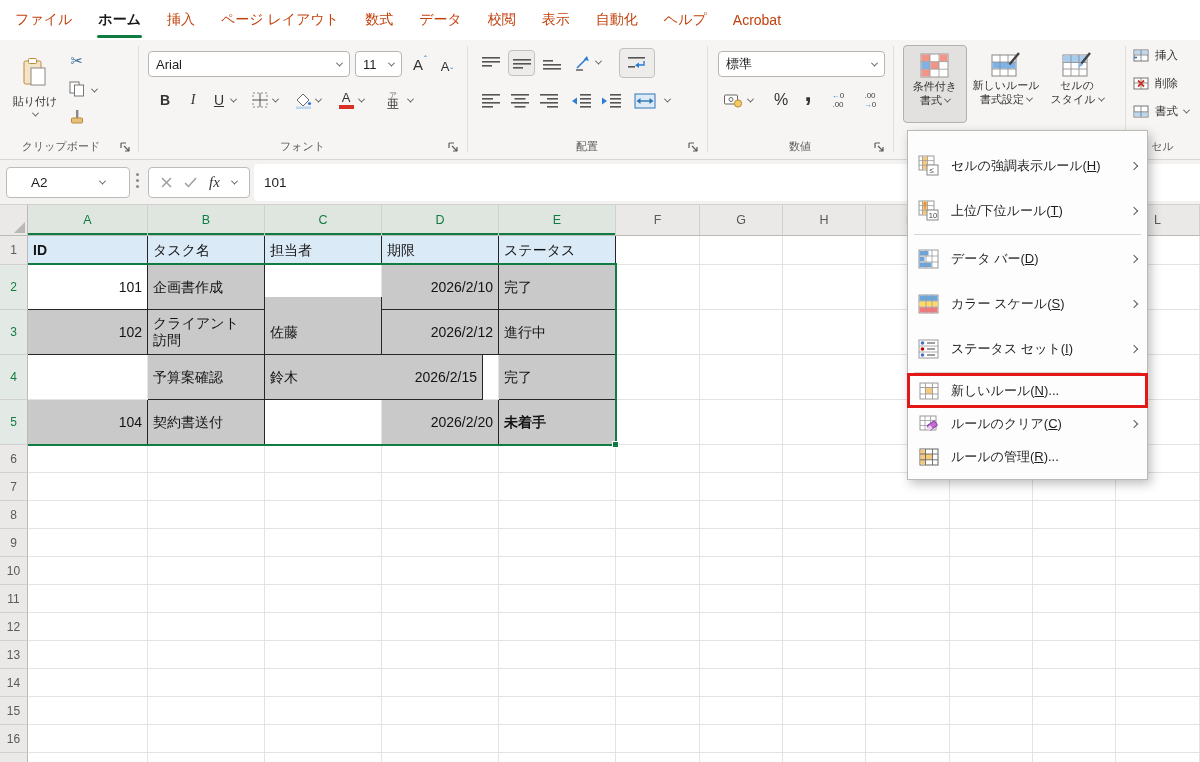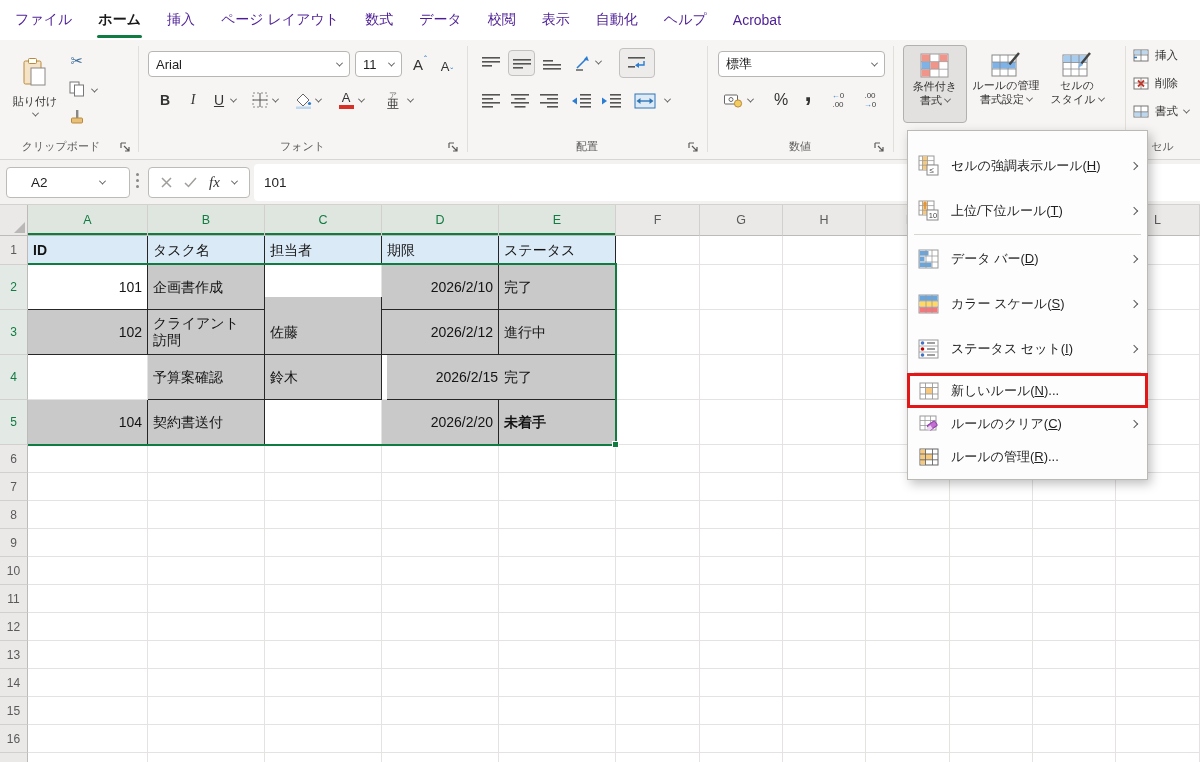--- a/index.html
+++ b/index.html
@@ -1,21 +1,21 @@
 <!DOCTYPE html>
 <html style="--accent: #107C41; --annotation-red: #E21717; --table-header-fill: #DBEAF7; --selection-gray: #C9C9C9;"><head>
 <meta charset="utf-8">
 <style>
   *{margin:0;padding:0;box-sizing:border-box}
   html,body{width:1200px;height:762px;overflow:hidden}
   body{position:relative;background:#fff;font-family:"Liberation Sans","DejaVu Sans",sans-serif;color:#222}
 
   
   #tabbar{position:absolute;left:0;top:0;width:100%;height:40px;background:#fff;display:flex;align-items:stretch;padding-left:2px}
-  .tab{padding:0 13px;font-size:14px;color:#4c1d95;display:flex;align-items:center;position:relative;white-space:nowrap}
+  .tab{padding:0 13px;font-size:14px;color:#c2410c;display:flex;align-items:center;position:relative;white-space:nowrap}
   .tab.active{font-weight:bold;color:#1a1a1a}
   .tab-underline{position:absolute;left:12px;right:12px;bottom:2px;height:3px;border-radius:2px;background:var(--accent)}
 
   
   #ribbon{position:absolute;top:40px;left:0;width:100%;height:120px;background:#F6F5F3;border-bottom:1px solid #D8D6D3}
   .group{position:absolute;top:0;height:100%}
   .gsep{position:absolute;top:6px;height:106px;width:1px;background:#E1DFDC}
   .glabel{position:absolute;bottom:5px;left:0;right:0;text-align:center;font-size:11px;color:#5C5B59;white-space:nowrap}
   .launcher{position:absolute;bottom:7px;width:13px;height:13px}
   .combo{position:absolute;background:#fff;border:1px solid #B8B6B4;border-radius:4px;font-size:13px;color:#222;display:flex;align-items:center;padding:0 7px;white-space:nowrap}
@@ -364,21 +364,21 @@
         </span>
     </div>
     <div class="bigbtn" style="left:78px;width:70px">
       <svg width="30" height="26" viewBox="0 0 30 26">
         <rect x="1" y="3" width="24" height="21" fill="#fff" stroke="#888"></rect>
         <rect x="1.5" y="10" width="23" height="6.5" fill="#7FB3E8"></rect>
         <path d="M9 3 V24 M17 3 V24 M1 10 H25 M1 17 H25" stroke="#888" stroke-width="0.8"></path>
         <path d="M28 1 L18 13" stroke="#444" stroke-width="2.4"></path>
           <polygon points="17,11 20,14 15,17" fill="#7FB3E8"></polygon>
         </svg>
-      <span>ルールの管理</span>
+      <span>新しいルール</span>
       <span class="l2">
           <span>書式設定</span>
           <span class="chev down sm"></span>
         </span>
     </div>
     <div class="bigbtn" style="left:152px;width:64px">
       <svg width="30" height="26" viewBox="0 0 30 26">
         <rect x="1" y="3" width="24" height="21" fill="#fff" stroke="#888"></rect>
         <rect x="1.5" y="3.5" width="23" height="7" fill="#A8CCEE"></rect>
         <path d="M9 3 V24 M17 3 V24 M1 10.5 H25 M1 17 H25" stroke="#888" stroke-width="0.8"></path>
@@ -489,21 +489,21 @@
     <div class="tcell td" style="left: 265px; top: 60px; width: 117px; height: 45px; margin-top: 32px;">田中</div>
     <div class="tcell td right" style="left: 382px; top: 60px; width: 117px; height: 45px;">2026/2/10</div>
     <div class="tcell td" style="left: 499px; top: 60px; width: 117px; height: 45px;">完了</div>
     <div class="tcell td right" style="left: 28px; top: 105px; width: 120px; height: 45px;">102</div>
     <div class="tcell td" style="padding-right: 16px; left: 148px; top: 105px; width: 117px; height: 45px;">クライアント訪問</div>
     <div class="tcell td" style="left: 265px; top: 105px; width: 117px; height: 45px;">佐藤</div>
     <div class="tcell td right" style="left: 382px; top: 105px; width: 117px; height: 45px;">2026/2/12</div>
     <div class="tcell td" style="left: 499px; top: 105px; width: 117px; height: 45px;">進行中</div>
     <div class="tcell td" style="left: 148px; top: 150px; width: 117px; height: 45px;">予算案確認</div>
     <div class="tcell td" style="left: 265px; top: 150px; width: 117px; height: 45px;">鈴木</div>
-    <div class="tcell td right" style="left: 387px; top: 150px; width: 117px; height: 45px;">2026/2/15</div>
+    <div class="tcell td right" style="left: 366px; top: 150px; width: 117px; height: 45px;">2026/2/15</div>
     <div class="tcell td" style="left: 499px; top: 150px; width: 117px; height: 45px;">完了</div>
     <div class="tcell td right" style="left: 28px; top: 195px; width: 120px; height: 45px;">104</div>
     <div class="tcell td" style="left: 148px; top: 195px; width: 117px; height: 45px;">契約書送付</div>
     <div class="tcell td right" style="left: 382px; top: 195px; width: 117px; height: 45px;">2026/2/20</div>
     <div class="tcell td" style="left: 499px; top: 195px; width: 117px; height: 45px; font-weight: bold;">未着手</div>
     <div class="" id="selbox" style="left: 26px; top: 58px; width: 591px; height: 183px;"></div>
     <div class="" id="fillhandle" style="left: 612px; top: 236px;"></div>
     <div class="colh sel" style="left: 28px; width: 120px;">A</div>
     <div class="colh sel" style="left: 148px; width: 117px;">B</div>
     <div class="colh sel" style="left: 265px; width: 117px;">C</div>

